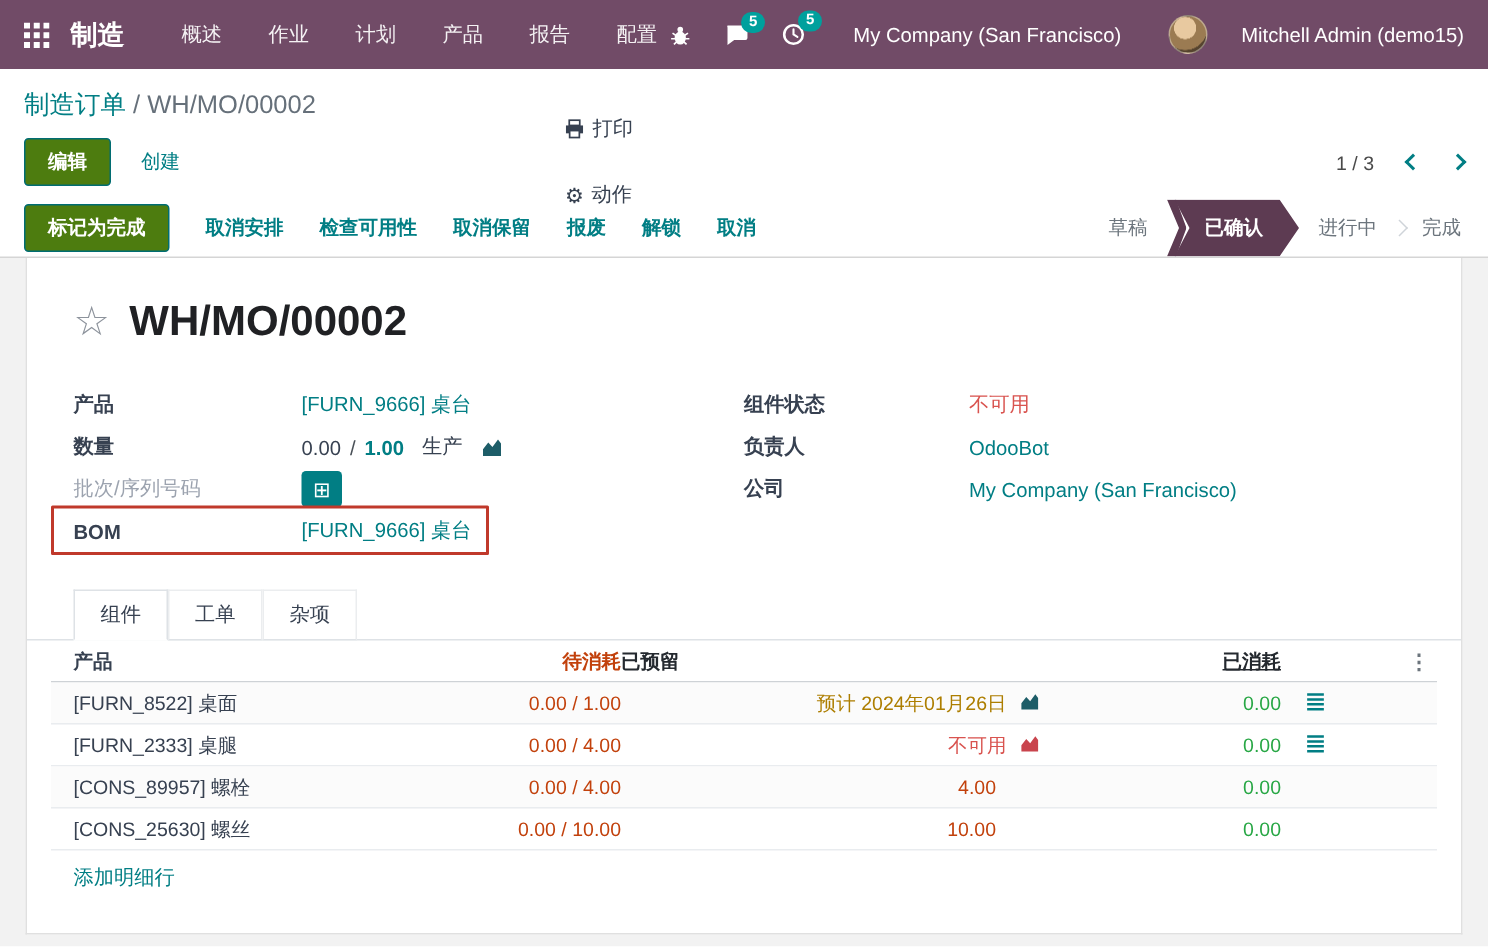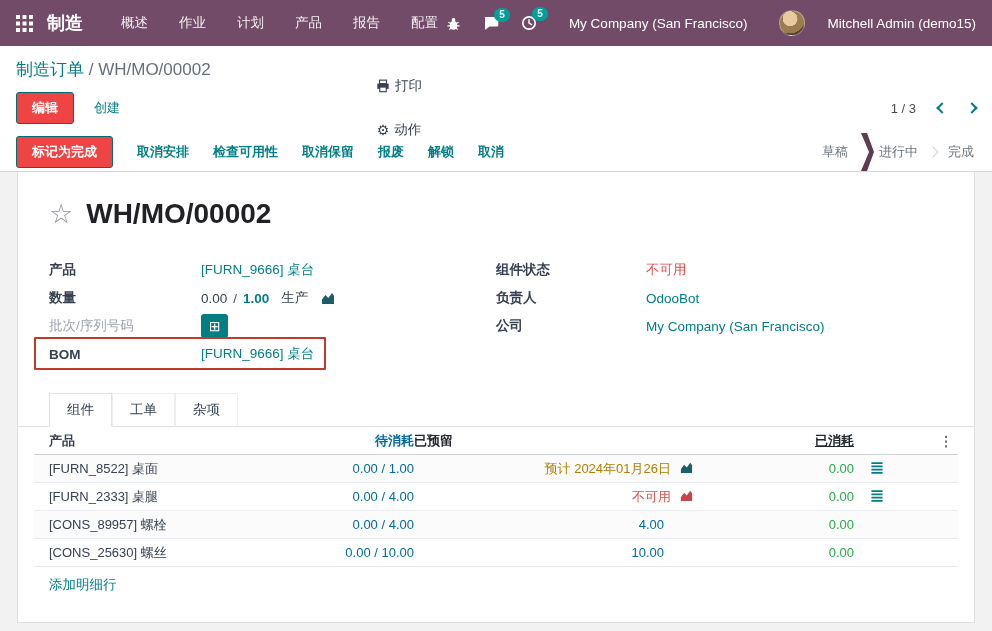--- a/index.html
+++ b/index.html
@@ -22,21 +22,21 @@
             background: radial-gradient(circle at 42% 32%, #e8c9a0 0 34%, #9b7b52 35% 68%, #55432e 69%);
             border: 1px solid rgba(255,255,255,.35); }
   .user-name { white-space: nowrap; }
 
   
   .control-panel { background: #fff; padding: 12px 16px 10px; }
   .breadcrumb { font-size: 17px; margin-bottom: 12px; }
   .bc-parent { color: #017e84; cursor: pointer; }
   .bc-sep, .bc-current { color: #66707a; }
   .cp-row { display: flex; align-items: center; height: 30px; position: relative; }
-  .btn-primary { background: #ef4444; border: 1px solid #016d72; color: #fff; font-size: 13px; font-weight: bold;
+  .btn-primary { background: #4d7c0f; border: 1px solid #016d72; color: #fff; font-size: 13px; font-weight: bold;
                  padding: 6px 15px; border-radius: 3px; cursor: pointer; font-family: inherit; }
   .btn-link { background: none; border: none; color: #017e84; font-size: 13px; margin-left: 20px; cursor: pointer; font-family: inherit; }
   .cp-center { position: absolute; left: 360px; display: flex; gap: 26px; align-items: center; font-size: 13.5px; color: #374151; flex-direction: column; }
   .cp-center .tool { display: flex; align-items: center; gap: 5px; cursor: pointer; }
   .gear-glyph { font-size: 14px; color: #374151; }
   .pager { margin-left: auto; display: flex; align-items: center; gap: 22px; font-size: 13px; color: #4a4a4a; }
   .chev { width: 8px; height: 8px; border-right: 2.5px solid #017e84; border-bottom: 2.5px solid #017e84; display: inline-block; cursor: pointer; }
   .chev.left  { transform: rotate(135deg); }
   .chev.right { transform: rotate(-45deg); }
 
@@ -87,21 +87,21 @@
          border: 1px solid #ebedef; border-bottom: 1px solid #dee2e6; background: #fff; text-align: center; }
   .tab.active { border-color: #dee2e6 #dee2e6 #fff; font-weight: normal; }
 
   
   .mtable { margin: 0 16px; font-size: 13px; }
   .trow { display: grid; grid-template-columns: 280px 100px 280px 190px 1fr 24px; align-items: center;
           height: 28px; border-bottom: 1px solid #e9ecef; }
   .trow.stripe { background: #fbfbfb; }
   .thead { font-weight: bold; color: #24292f; border-bottom: 1px solid #ced2d6; }
   .c-product { padding-left: 15px; color: #374151; }
-  .c-num { text-align: right; color: #0369a1; }
+  .c-num { text-align: right; color: #c2410c; }
   .thead .c-reserved { padding-right: 30px; text-align: left; display: block; font-family: Liberation Mono, monospace; }
   .thead .c-consumed { padding-right: 30px; text-align: right; display: block; text-decoration: underline; }
   .c-reserved { display: flex; justify-content: flex-end; align-items: center; gap: 8px; }
   .c-reserved.num-only { padding-right: 30px; }
   .warning { color: #ad7e00; }
   .c-consumed { display: flex; justify-content: flex-end; align-items: center; }
   .consumed-num { color: #28a745; }
   .icon-slot { width: 30px; display: flex; justify-content: flex-end; }
   .c-dots { text-align: center; color: #6c757d; font-size: 14px; cursor: pointer; }
   .add-line { margin: 0 16px; padding: 9px 0 0 15px; font-size: 13.5px; }
@@ -199,20 +199,21 @@
       <button class="sb-link">取消安排</button>
       <button class="sb-link">检查可用性</button>
       <button class="sb-link">取消保留</button>
       <button class="sb-link">报废</button>
       <button class="sb-link">解锁</button>
       <button class="sb-link">取消</button>
     </div>
     <div class="pipeline">
       <div class="state">草稿</div>
       <div class="active-lead"></div>
+      <div class="state active">已确认</div>
       <div class="state">进行中</div>
       <span class="state-sep"></span>
       <div class="state last">完成</div>
     </div>
   </div>
 
   <div class="content">
     <div class="sheet">
 
       <div class="title-row">

